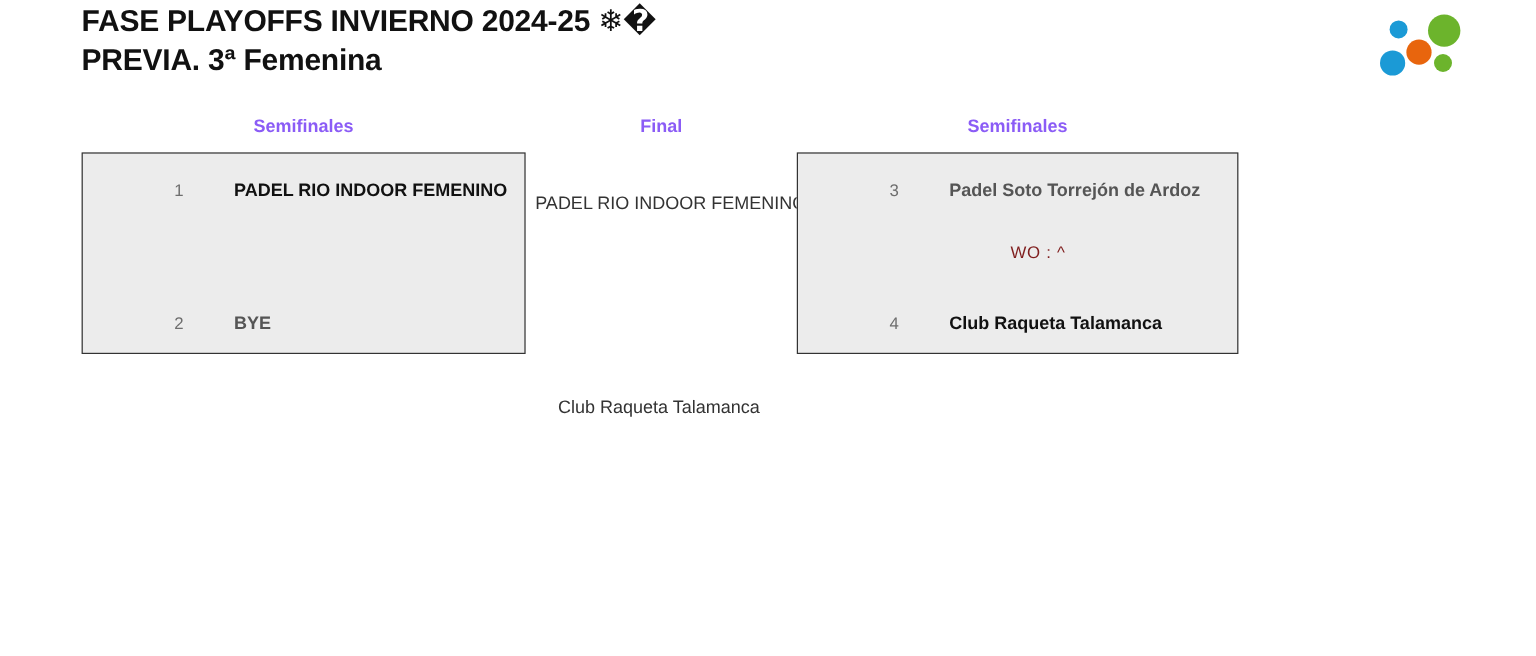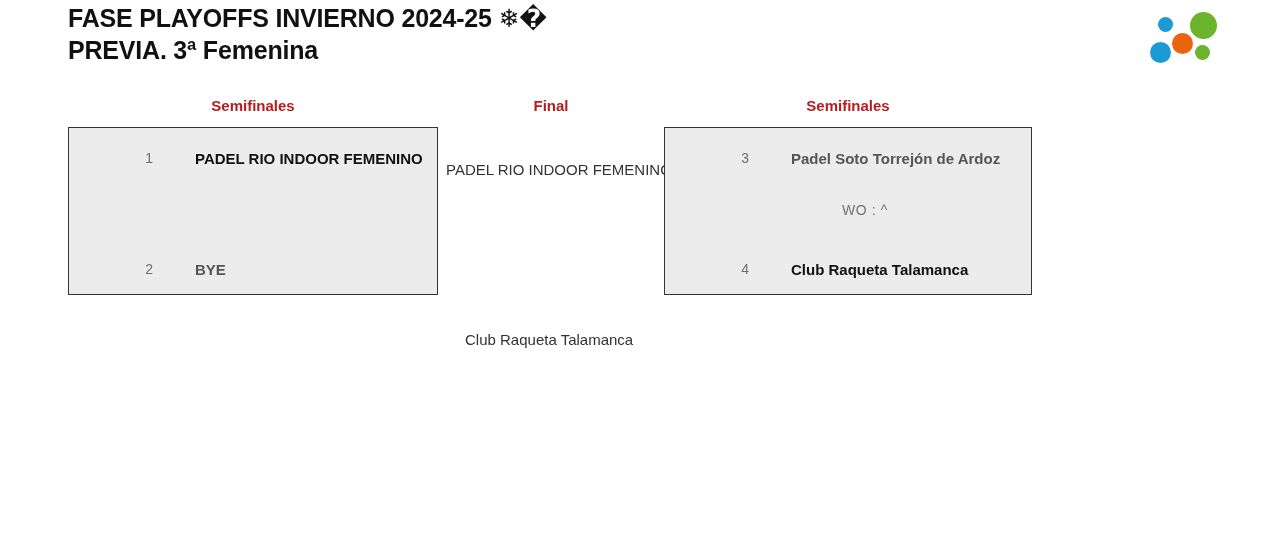--- a/index.html
+++ b/index.html
@@ -48,21 +48,21 @@
     letter-spacing: -1.5px;
     line-height: 56px;
   }
 
   
   .round-header {
     position: absolute;
     top: 97px;
     font-size: 15px;
     font-weight: bold;
-    color: #b91c1c;
+    color: #8b5cf6;
     text-align: center;
     white-space: nowrap;
   }
   .round-left   { left: 0px;   width: 370px; }
   .round-center { left: 370px; width: 226px; }
   .round-right  { left: 596px; width: 368px; }
 
   
   .match-box {
     position: absolute;
@@ -100,21 +100,21 @@
   .team-name.winner { font-weight: bold; color: #111111; }
   .team-name.loser  { font-weight: bold; color: #555555; }
   .team-name.bye    { font-weight: bold; color: #555555; }
 
   .match-score {
     position: absolute;
     left: 0; right: 0;
     top: 74px;
     text-align: center;
     font-size: 14px;
-    color: #737373;
+    color: #7f1d1d;
     letter-spacing: 0.6px;
   }
 
   
   .advance-final {
     position: absolute;
     left: 378px; top: 161px;
     width: 218px;
     height: 22px;
     overflow: hidden;

